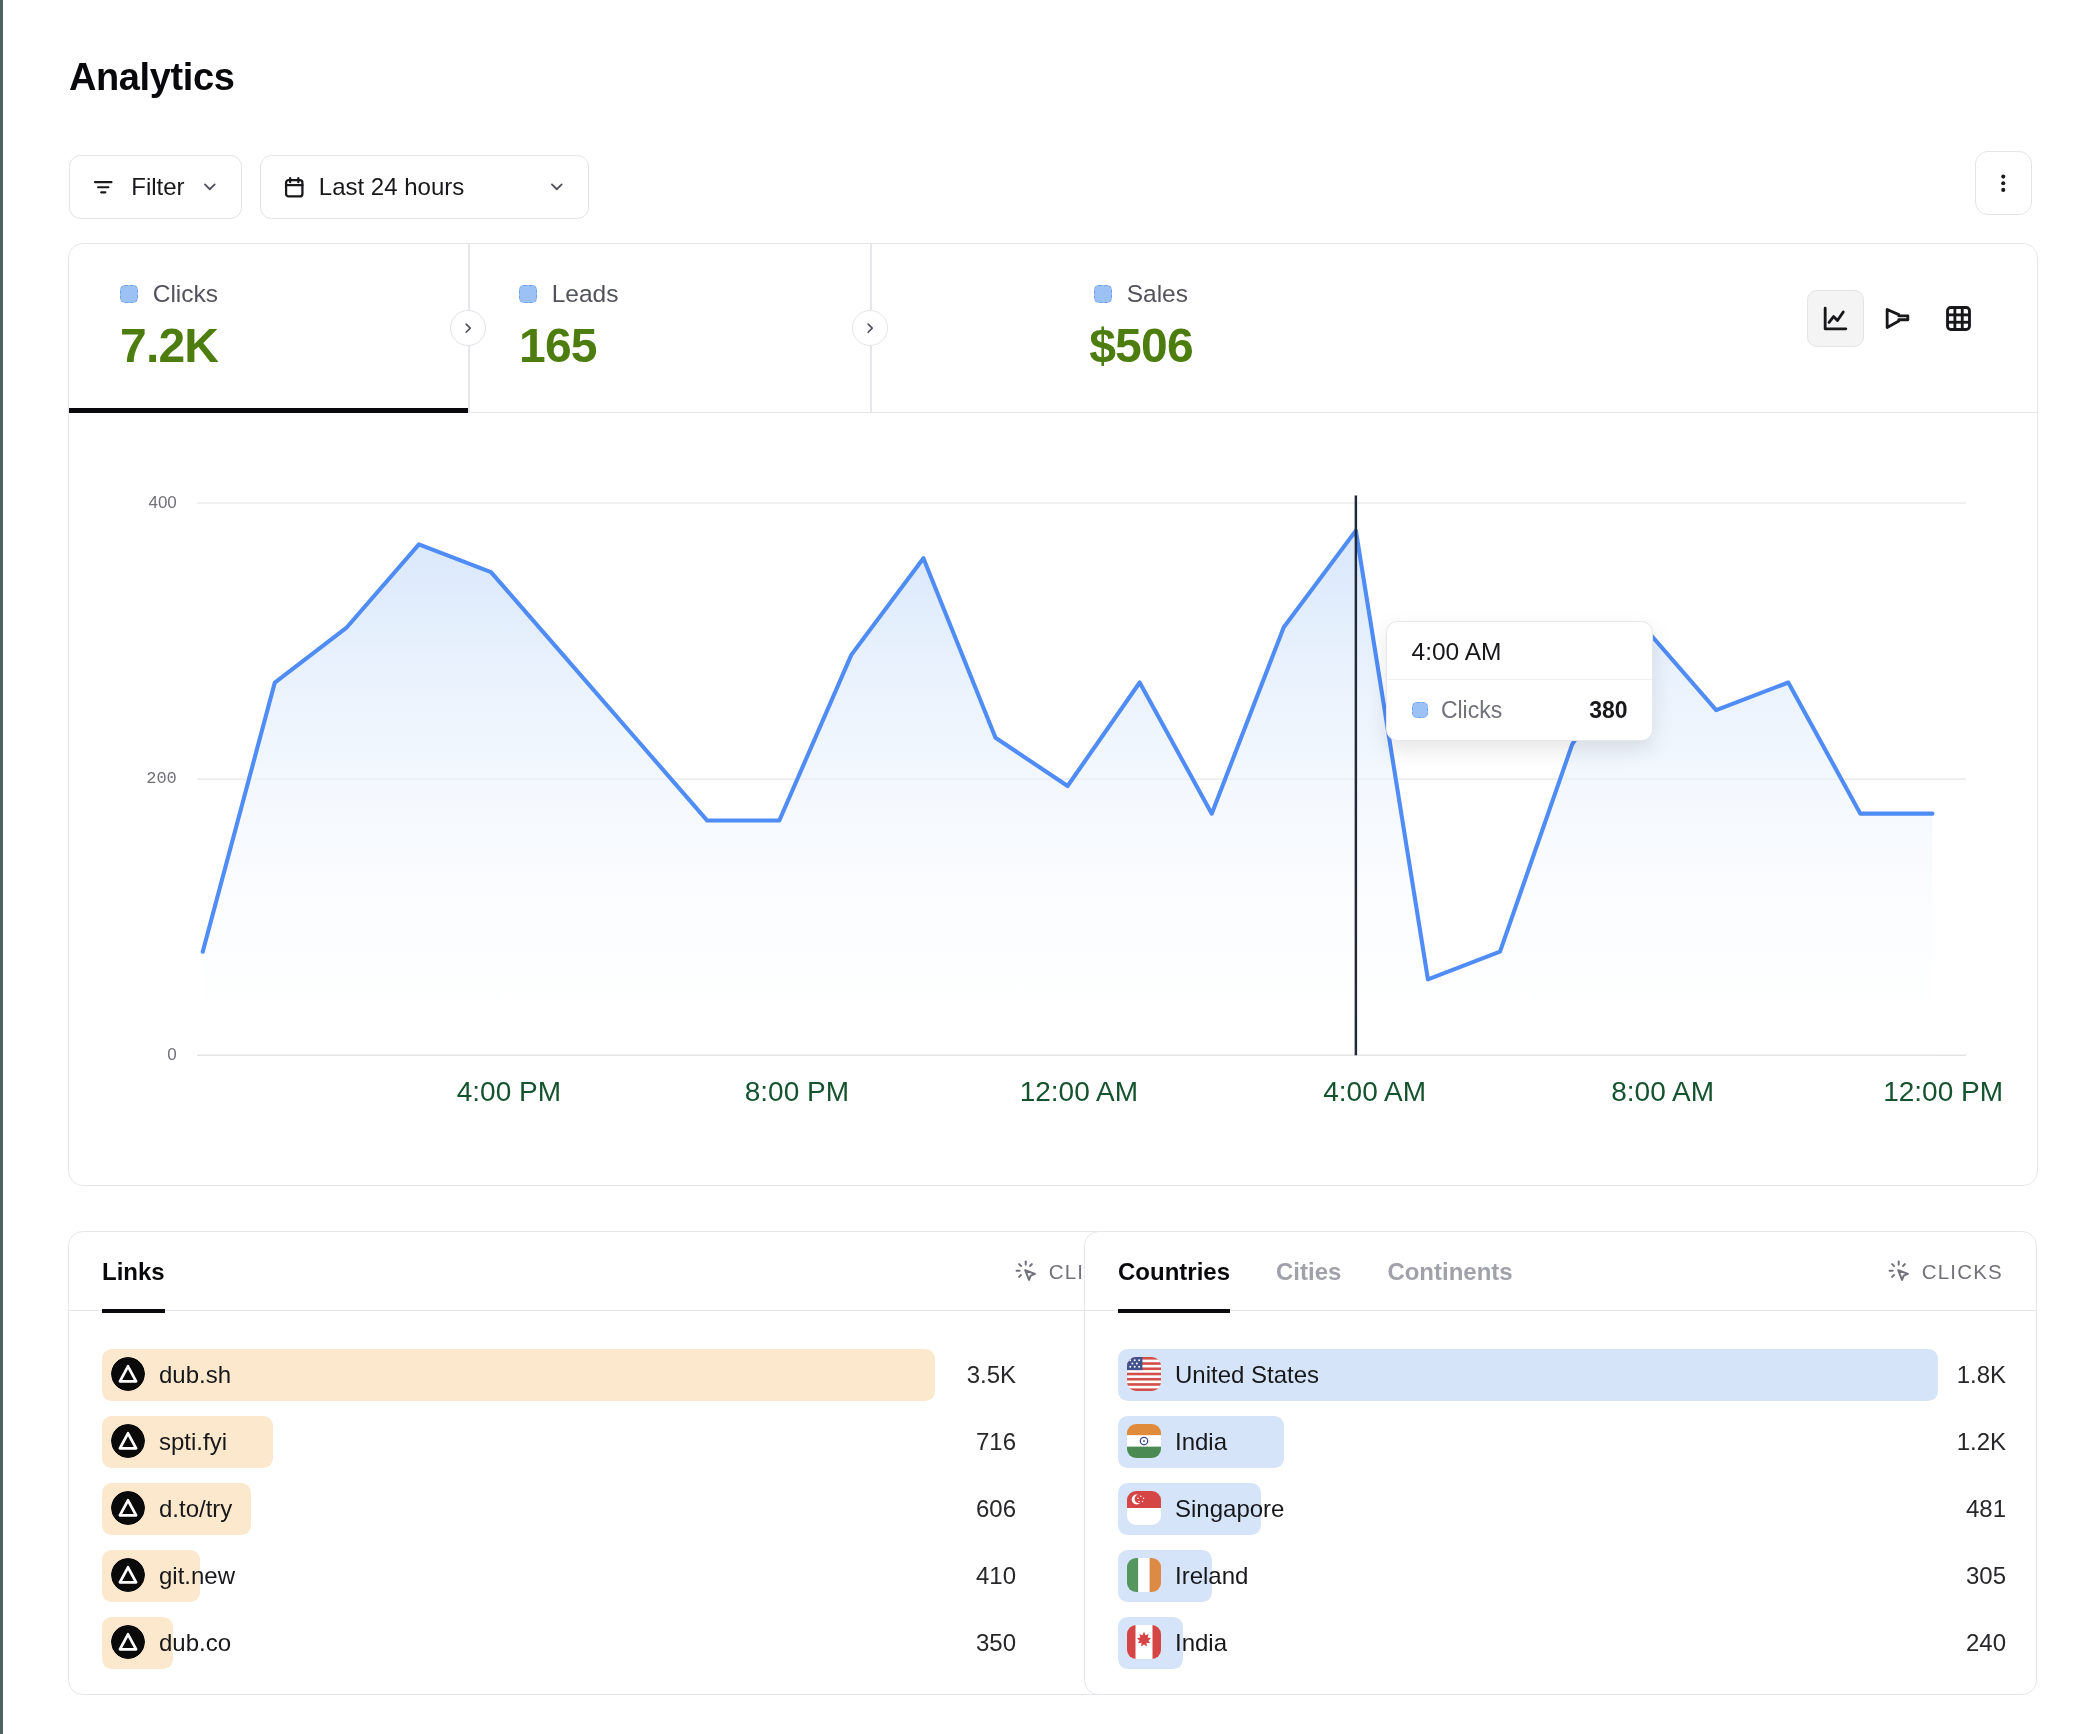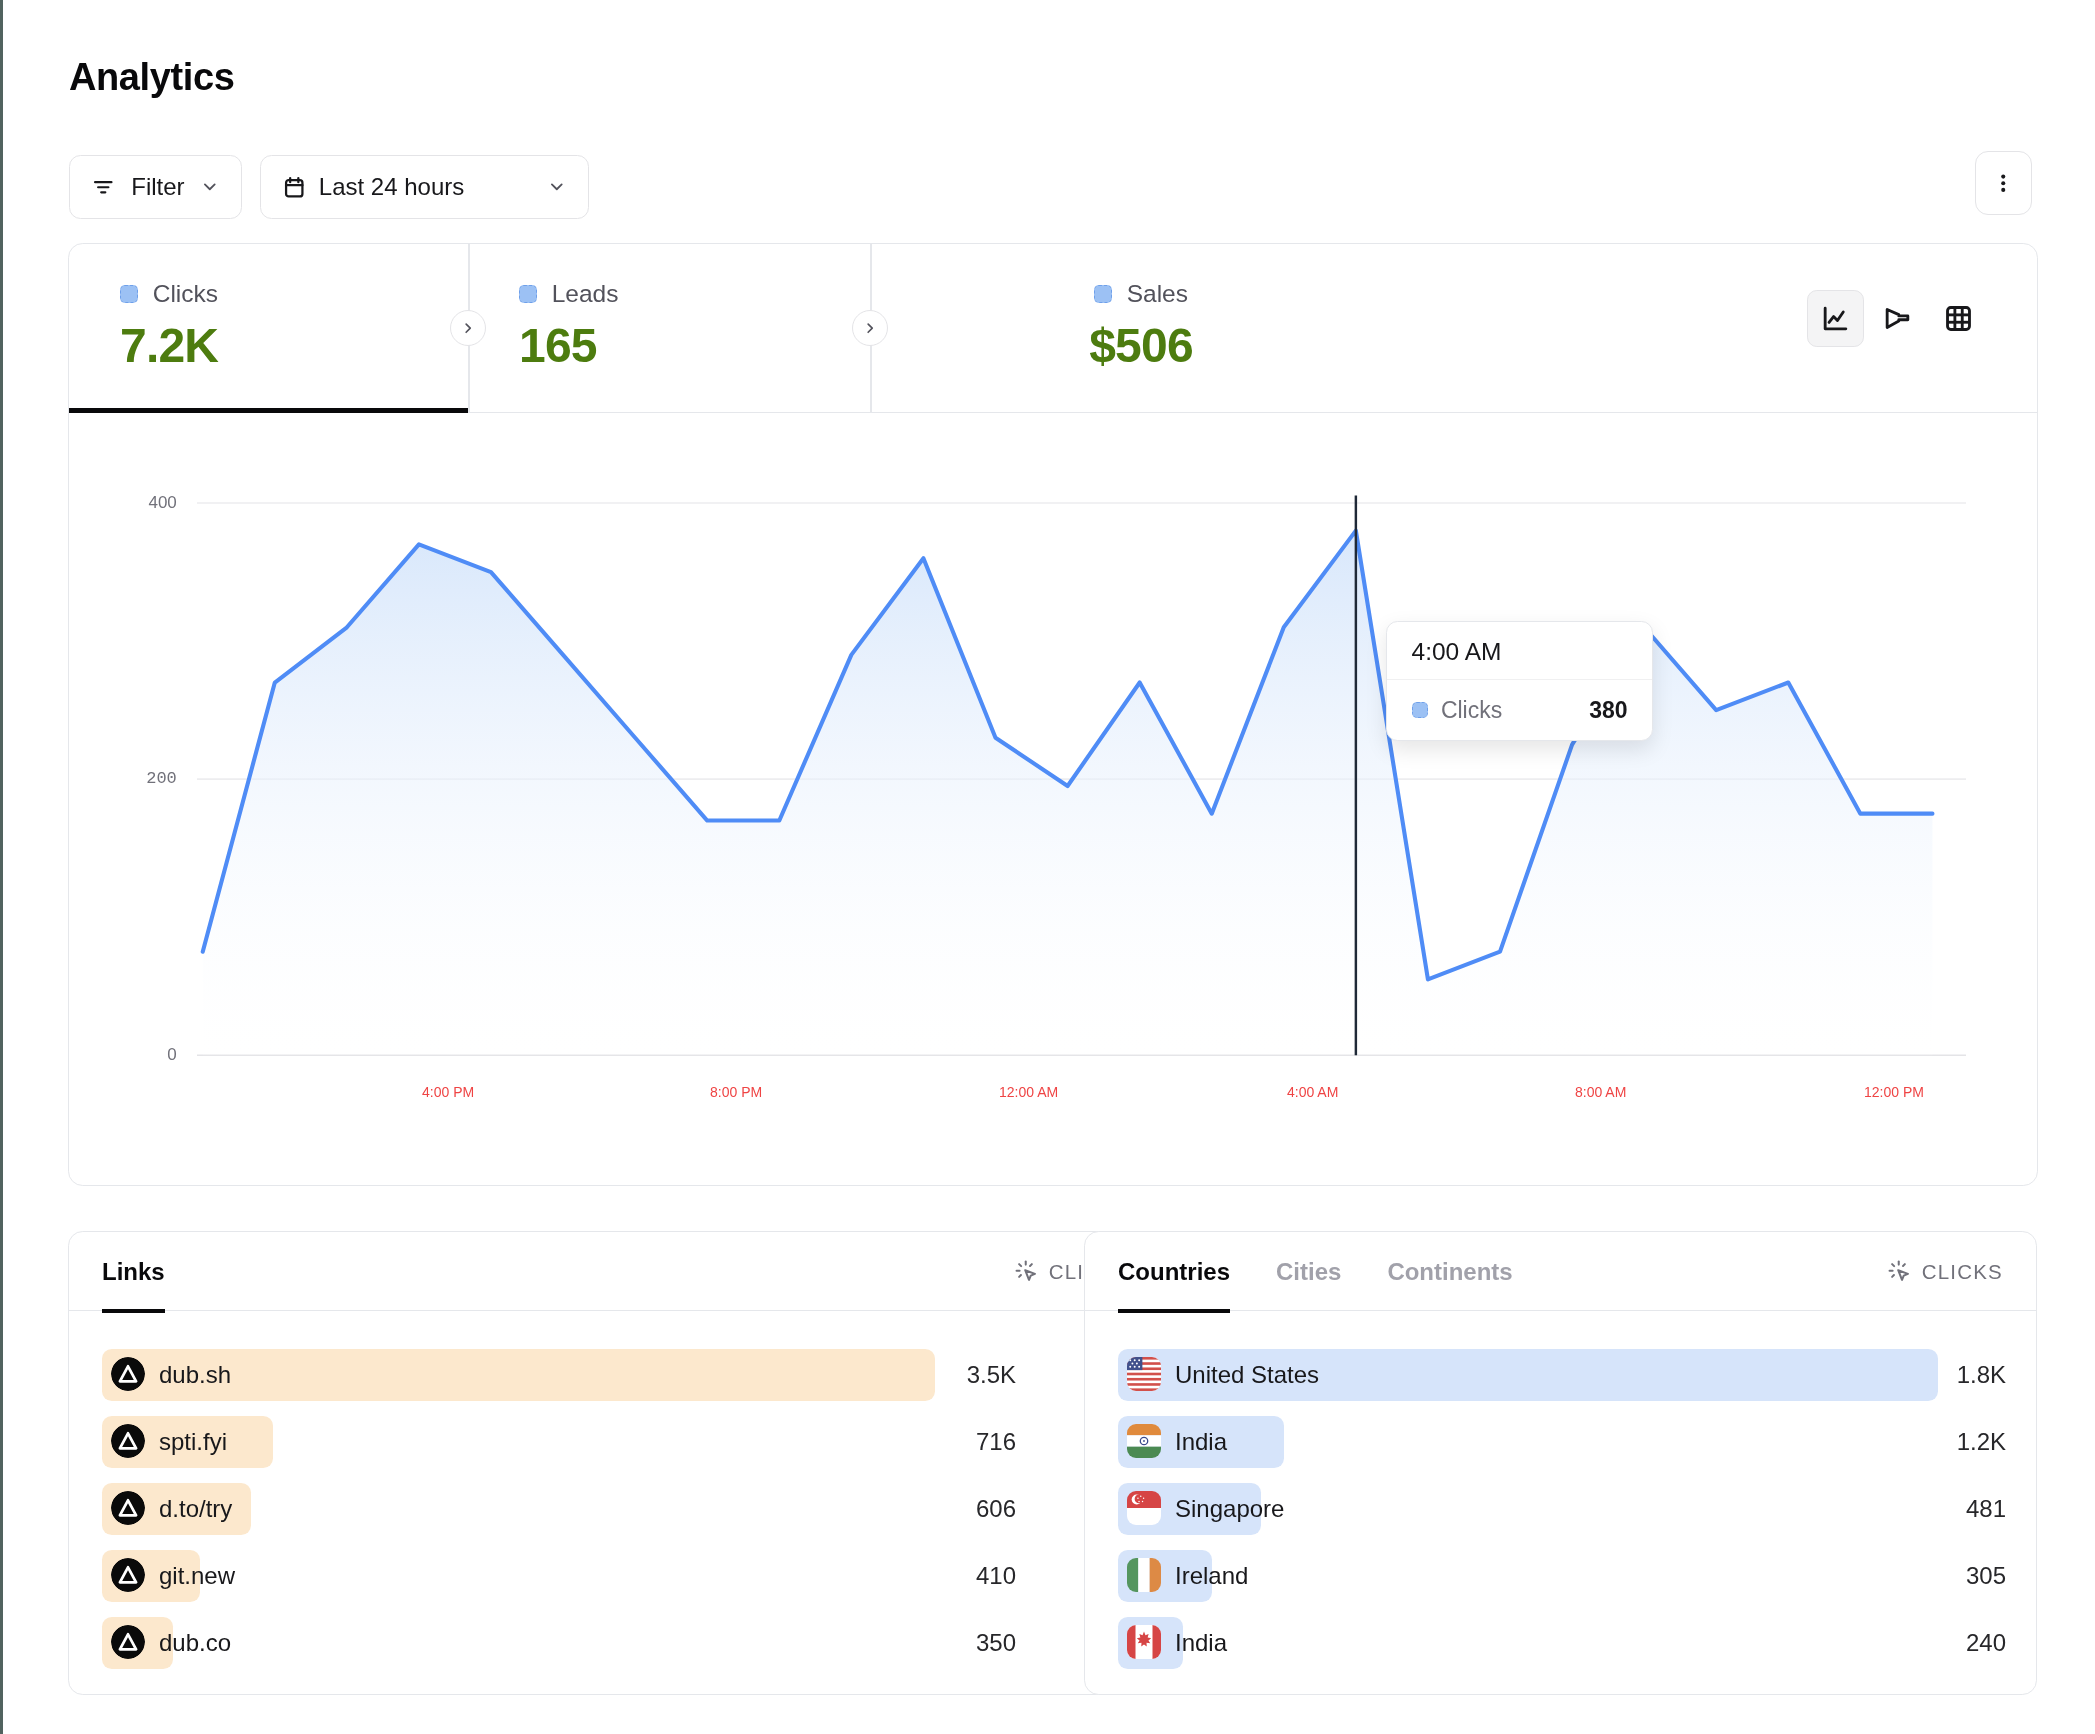--- a/index.html
+++ b/index.html
@@ -20,21 +20,21 @@
   .stat-cell{position:absolute;top:0;height:169px;padding:36px 0 0 51px;cursor:pointer;}
   .legend-square{display:inline-block;width:18px;height:18px;border-radius:4.9px;background:#9cc1f4;border:1.6px dashed #6fa0ea;vertical-align:middle;}
   .stat-label{display:inline-block;margin-left:14.7px;font-size:24.5px;color:#52525b;vertical-align:middle;}
   .stat-value{margin-top:9.8px;font-size:48px;font-weight:800;color:#4d7c0f;letter-spacing:-0.8px;}
   .stat-divider{position:absolute;top:0;width:1.6px;height:169px;background:#e5e7eb;}
   .chev-circle{position:absolute;width:36px;height:36px;border-radius:50%;background:#fff;border:1.6px solid #e4e4e7;display:flex;align-items:center;justify-content:center;cursor:pointer;z-index:3;}
   .active-underline{position:absolute;left:0;top:164px;width:399px;height:4.9px;background:#09090b;z-index:2;}
   .chart-type-box{position:absolute;width:57px;height:57px;border-radius:9.8px;background:#f4f4f5;border:1.6px solid #e4e4e7;display:flex;align-items:center;justify-content:center;cursor:pointer;}
   .chart-type-plain{position:absolute;width:36px;height:36px;display:flex;align-items:center;justify-content:center;cursor:pointer;}
   .y-tick{position:absolute;left:9.8px;width:98px;text-align:right;font-size:17px;color:#71717a;line-height:24.5px;}
-  .x-tick{position:absolute;width:139px;text-align:left;font-size:14px;color:#ef4444;line-height:24.5px;}
+  .x-tick{position:absolute;width:139px;text-align:right;font-size:28px;color:#14532d;line-height:24.5px;}
   .chart-svg{position:absolute;left:128px;top:245px;}
   .tooltip{position:absolute;left:1317px;top:377px;width:267px;background:#fff;border:1.6px solid #e5e7eb;border-radius:11.5px;box-shadow:0 8.2px 21px rgba(0,0,0,.10);z-index:5;}
   .tooltip-header{padding:16.4px 24.5px 13px 24.5px;font-size:24.5px;color:#18181b;border-bottom:1.6px solid #f0f0f1;}
   .tooltip-row{display:flex;align-items:center;gap:13px;padding:16.4px 24.5px;}
   .tooltip-row .legend-square{width:16.4px;height:16.4px;}
   .tooltip-series{font-size:23px;color:#71717a;flex:1;}
   .tooltip-value{font-size:23px;font-weight:700;color:#18181b;}
   .links-card{left:68px;top:1231px;width:1096px;height:464px;}
   .geo-card{left:1084px;top:1231px;width:953px;height:464px;}
   .panel-header{position:absolute;left:0;top:0;width:100%;height:79px;border-bottom:1.6px solid #e5e7eb;}

